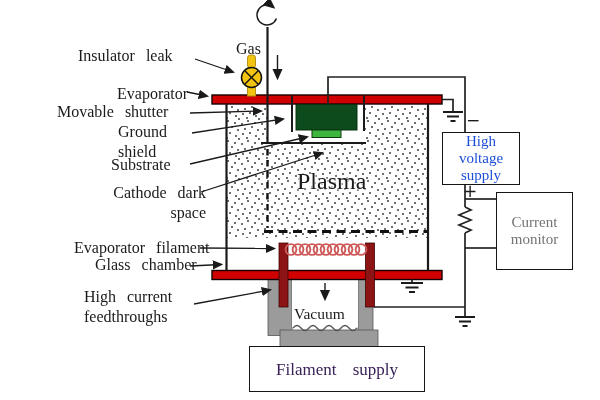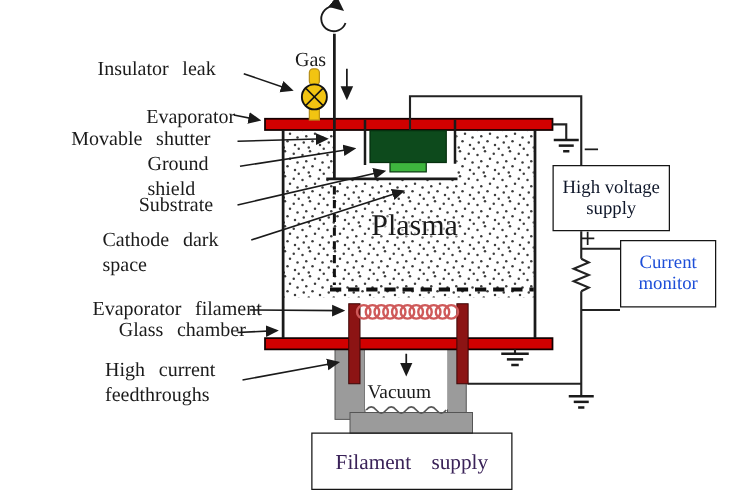--- a/index.html
+++ b/index.html
@@ -7,23 +7,23 @@
     position:relative;width:600px;height:400px;background:#fff;overflow:hidden;
     font-family:"Liberation Serif","DejaVu Serif",serif;color:#1b1b1b;
   }
   #diagram-svg{position:absolute;left:0;top:0;width:600px;height:400px;}
   .lbl{position:absolute;font-size:16px;line-height:20px;word-spacing:7px;white-space:nowrap;}
   .wrap{white-space:normal;}
   .supply-box{
     position:absolute;border:1.7px solid #151515;display:flex;align-items:center;justify-content:center;
     text-align:center;font-size:15px;line-height:17px;box-sizing:border-box;
   }
-  #hv-box{left:442px;top:132px;width:94px;height:53px;background:var(--hv-orange);color:#0f172a;}
-  #cm-box{left:496px;top:192px;width:77px;height:54px;background:var(--monitor-blue);color:#1d4ed8;justify-content:center;}
-  #fs-box{left:249px;top:346px;width:161px;height:46px;background:var(--filament-pink);color:#3a2258;font-size:17px;word-spacing:12px;}
+  #hv-box{left:442px;top:132px;width:78px;height:53px;background:var(--hv-orange);color:#1d4ed8;}
+  #cm-box{left:496px;top:192px;width:77px;height:78px;background:var(--monitor-blue);color:#737373;justify-content:center;}
+  #fs-box{left:249px;top:346px;width:176px;height:46px;background:var(--filament-pink);color:#3a2258;font-size:17px;word-spacing:12px;}
   #plasma-lbl{left:297px;top:171px;font-size:24px;text-shadow:0 0 3px #fff,0 0 3px #fff,0 0 3px #fff;}
   #vacuum-lbl{left:294px;top:304px;font-size:15.5px;}
   .sign{position:absolute;font-size:17px;font-family:"DejaVu Sans",sans-serif;}
 </style>
 </head>
 <body>
 
 <div id="stage">
 
   <svg id="diagram-svg" viewBox="0 0 600 400" xmlns="http://www.w3.org/2000/svg">
@@ -157,21 +157,21 @@
       <line x1="194" y1="304" x2="270" y2="290" marker-end="url(#arw)"></line>
     </g>
   </svg>
 
   <div class="lbl" style="left:78px;top:46px;">Insulator leak</div>
   <div class="lbl" style="left:236px;top:39px;">Gas</div>
   <div class="lbl" style="left:117px;top:84px;">Evaporator</div>
   <div class="lbl" style="left:57px;top:102px;">Movable shutter</div>
   <div class="lbl wrap" style="left:118px;top:122px;width:74px;text-align:left;">Ground shield</div>
   <div class="lbl" style="left:111px;top:155px;">Substrate</div>
-  <div class="lbl wrap" style="left:82px;top:183px;width:124px;">Cathode dark space</div>
+  <div class="lbl wrap" style="left:82px;top:183px;width:124px;text-align:right;">Cathode dark space</div>
   <div class="lbl" id="plasma-lbl">Plasma</div>
   <div class="lbl" style="left:74px;top:238px;">Evaporator filament</div>
   <div class="lbl" style="left:95px;top:255px;">Glass chamber</div>
   <div class="lbl wrap" style="left:84px;top:287px;width:118px;">High current feedthroughs</div>
   <div class="lbl" id="vacuum-lbl">Vacuum</div>
   <div class="sign" style="left:466px;top:110px;">−</div>
   <div class="sign" style="left:463px;top:181px;">+</div>
 
   <div class="supply-box" id="hv-box">
     <span>High voltage supply</span>

